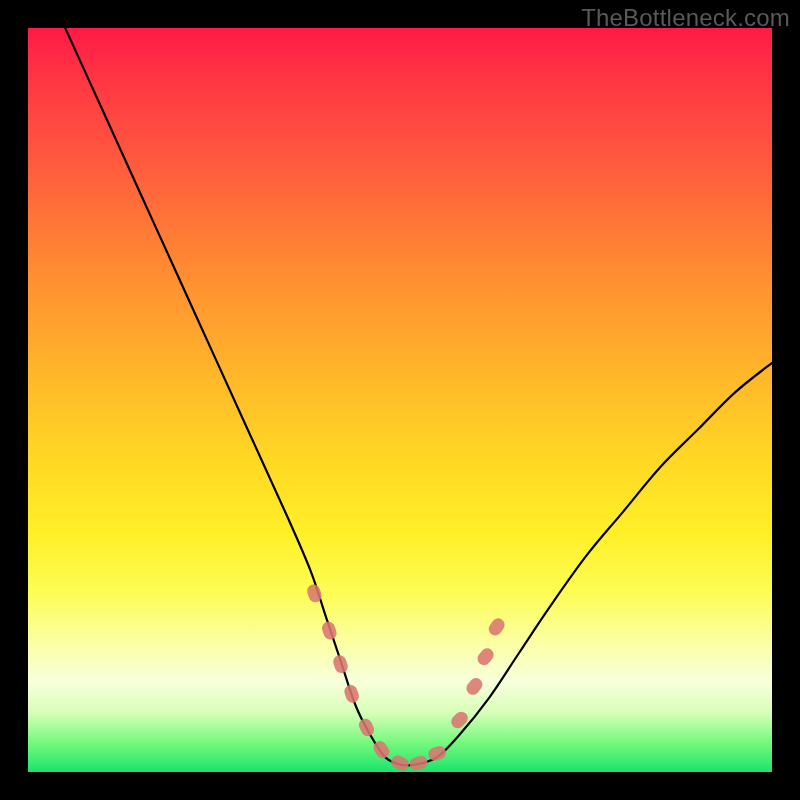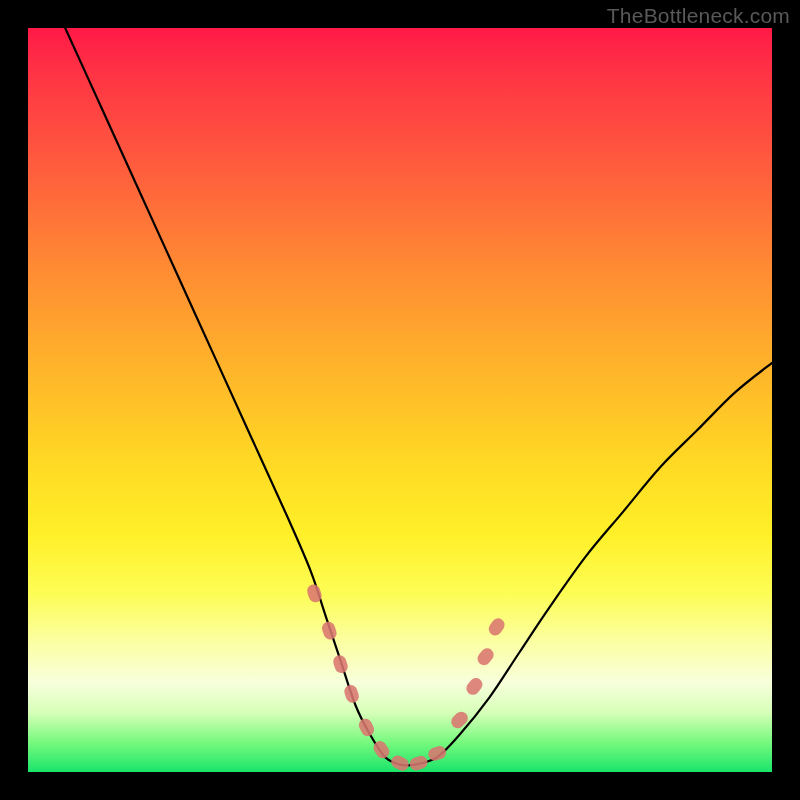--- a/index.html
+++ b/index.html
@@ -38,21 +38,21 @@
       #d7ffb8 92%,
       #77f97e 96%,
       #19e56a 100%
     );
   }
   .watermark {
     position: absolute;
     top: 4px;
     right: 10px;
     color: #595959;
-    font-size: 21px;
+    font-size: 24px;
     letter-spacing: 0.2px;
     font-weight: 400;
     user-select: none;
   }
   svg.curve {
     position: absolute;
     left: 0; top: 0;
     width: 744px;
     height: 744px;
     overflow: visible;

